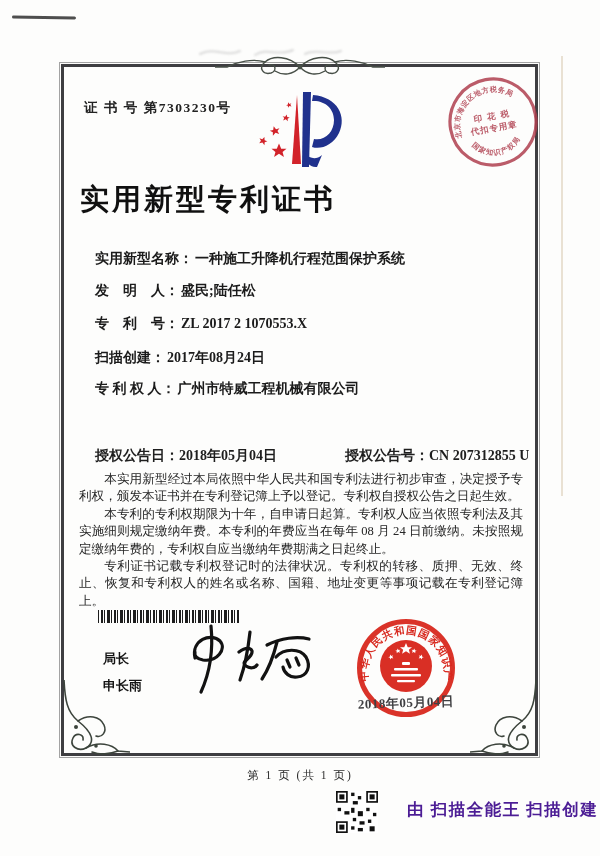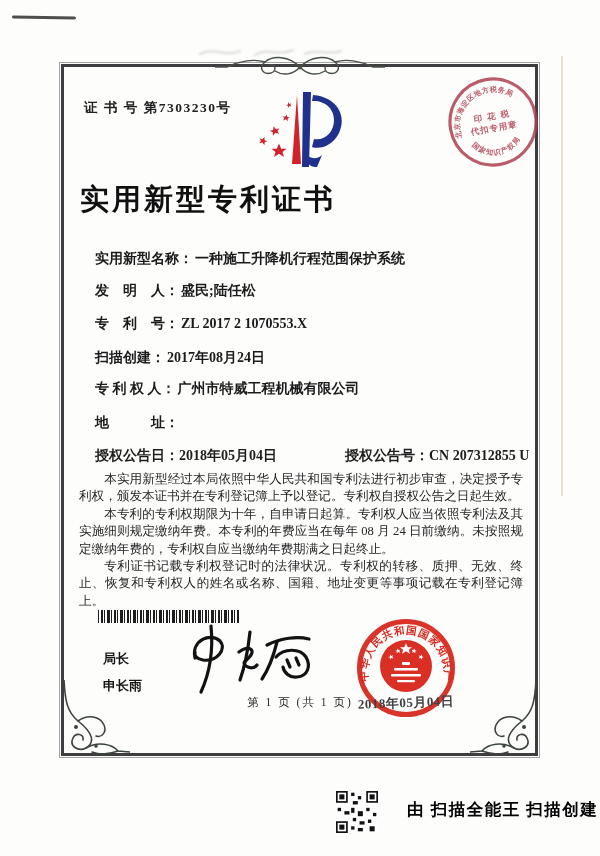--- a/index.html
+++ b/index.html
@@ -31,28 +31,28 @@
   .auth-pair2{position:absolute;left:250px;top:0;}
   
   .paras{left:79px;top:471px;width:444px;font-size:12.6px;line-height:17.4px;text-align:justify;color:#262626;font-weight:500;}
   .paras p{margin:0;text-indent:2em;}
   .barcode{left:98px;top:610px;width:141px;height:13px;
     background:repeating-linear-gradient(90deg,#1d1d1d 0 1px,transparent 1px 3px,#1d1d1d 3px 5px,transparent 5px 6px,#1d1d1d 6px 7px,transparent 7px 9px,#1d1d1d 9px 12px,transparent 12px 13px);}
   .director{left:103px;top:645px;font-size:13px;font-weight:700;line-height:27px;color:#141414;}
   .signature{left:183px;top:618px;}
   .seal{left:342px;top:604px;}
   .seal-date{left:344px;top:694px;width:124px;text-align:center;font-size:13px;font-weight:700;color:#3f3f42;transform:rotate(-2deg);letter-spacing:.5px;z-index:5;}
-  .page-num{left:80px;top:695px;width:440px;text-align:center;font-size:11.5px;letter-spacing:2px;color:#2a2a2a;}
+  .page-num{left:80px;top:768px;width:440px;text-align:center;font-size:11.5px;letter-spacing:2px;color:#2a2a2a;}
   .tax-seal{left:445px;top:74px;transform:rotate(-10deg);opacity:.85;}
   .ornament-top{left:215px;top:54px;}
   .flourish-bl{left:52px;top:680px;}
   .flourish-br{left:470px;top:680px;transform:scaleX(-1);}
   
   .qr{left:336px;top:791px;}
-  .scan-credit{left:407px;top:799px;font-size:16.5px;font-weight:700;letter-spacing:1.5px;color:#000000;}
+  .scan-credit{left:407px;top:799px;font-size:16.5px;font-weight:700;letter-spacing:1.5px;color:#4c1d95;}
 </style>
 </head>
 <body>
 
 <div class="abs scan-dash"></div>
 <div class="abs paper-edge"></div>
 <svg class="abs ghost" width="150" height="20" viewBox="0 0 150 20">
   <path d="M5,12 C20,4 30,16 45,9 M60,13 C72,5 84,15 98,8 M110,12 C122,6 134,14 146,9" stroke="#b9b9b9" stroke-width="2" fill="none" stroke-linecap="round"></path>
 </svg>
 
@@ -142,21 +142,20 @@
 </div>
 <div class="field-row" style="top:349px">
   <span class="field-label">扫描创建：</span>
   <span class="field-value">2017年08月24日</span>
 </div>
 <div class="field-row" style="top:380px">
   <span class="field-label">专 利 权 人：</span>
   <span class="field-value">广州市特威工程机械有限公司</span>
 </div>
 <div class="field-row" style="top:414px">
-  <span class="field-label">地　　　址：</span>
 </div>
 <div class="auth-row">
   <span>授权公告日：</span><span>2018年05月04日</span>
   <span class="auth-pair2"><span>授权公告号：</span><span>CN 207312855 U</span></span>
 </div>
 
 <div class="abs paras">
   <p>本实用新型经过本局依照中华人民共和国专利法进行初步审查，决定授予专利权，颁发本证书并在专利登记簿上予以登记。专利权自授权公告之日起生效。</p>
   <p>本专利的专利权期限为十年，自申请日起算。专利权人应当依照专利法及其实施细则规定缴纳年费。本专利的年费应当在每年 08 月 24 日前缴纳。未按照规定缴纳年费的，专利权自应当缴纳年费期满之日起终止。</p>
   <p>专利证书记载专利权登记时的法律状况。专利权的转移、质押、无效、终止、恢复和专利权人的姓名或名称、国籍、地址变更等事项记载在专利登记簿上。</p>

